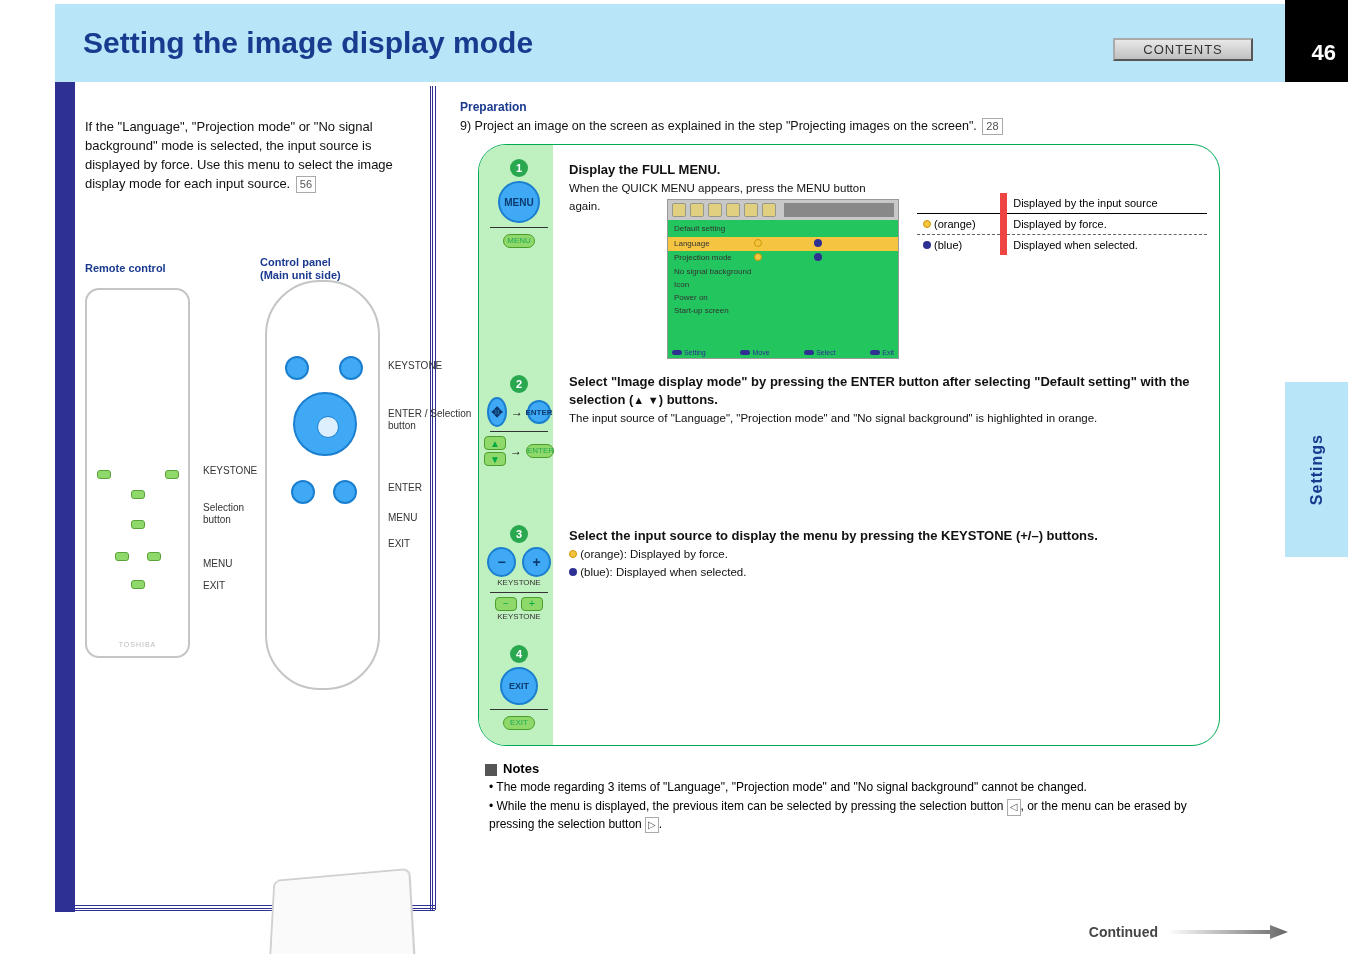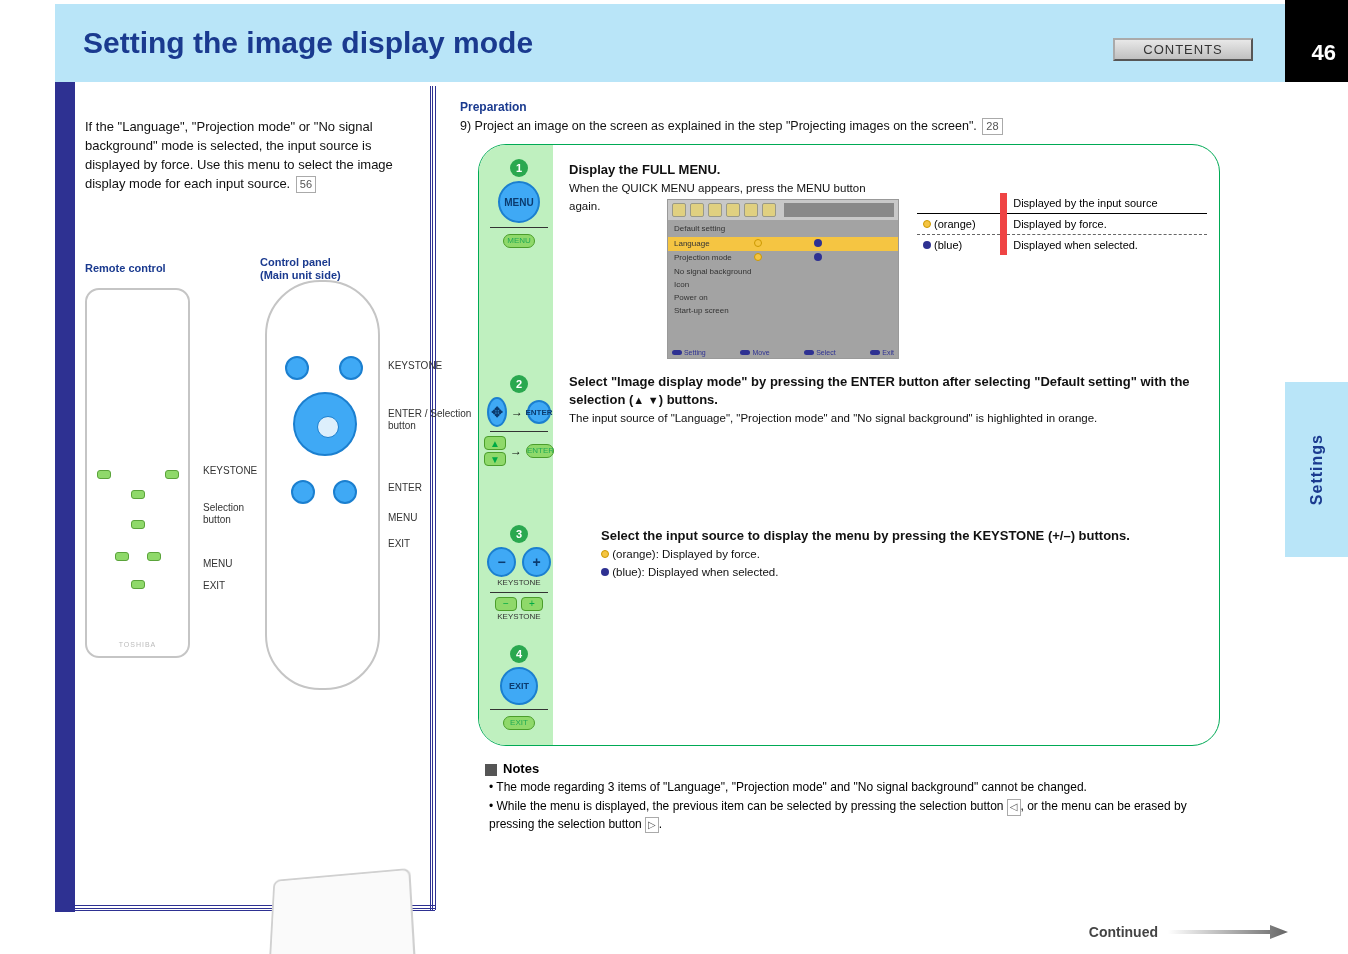--- a/index.html
+++ b/index.html
@@ -267,21 +267,21 @@
   .step-right {
     position: absolute;
     font-size: 13px;
     line-height: 1.4;
     color: #111;
   }
   .osd {
     position: absolute;
     left: 188px; top: 54px;
     width: 232px; height: 160px;
-    background: #a3a3a3;
+    background: #22c55e;
     border: 1px solid #999;
     font-size: 9px;
   }
   .osd-tabs {
     height: 20px;
     background: #c8c8c8;
     display: flex;
     align-items: center;
     padding: 0 4px;
     gap: 4px;
@@ -576,21 +576,21 @@
       <div class="round-blue small">+</div>
     </div>
     <div class="step-label">KEYSTONE</div>
     <div class="step-hr"></div>
     <div style="display:flex; justify-content:center; gap:4px;">
       <div class="mini-green-sq">−</div>
       <div class="mini-green-sq">+</div>
     </div>
     <div class="step-label">KEYSTONE</div>
   </div>
-  <div class="step-right" style="left:90px; top:382px; width:630px;margin-left:32px;">
+  <div class="step-right" style="left:90px; top:382px; width:630px;">
     <b>Select the input source to display the menu by pressing the KEYSTONE (+/–) buttons.</b><br>
     <span style="font-size:11.5px;"><span class="dot-y"></span> (orange)<span>: Displayed by force.</span></span><br>
     <span style="font-size:11.5px;"><span class="dot-b"></span> (blue)<span>: Displayed when selected.</span></span>
   </div>
 
   <div class="step" style="top:500px;">
     <div class="num-circle">4</div><br>
     <div class="round-blue" style="width:38px;height:38px;font-size:9px;">EXIT</div>
     <div class="step-hr"></div>
     <div class="mini-green-btn">EXIT</div>

